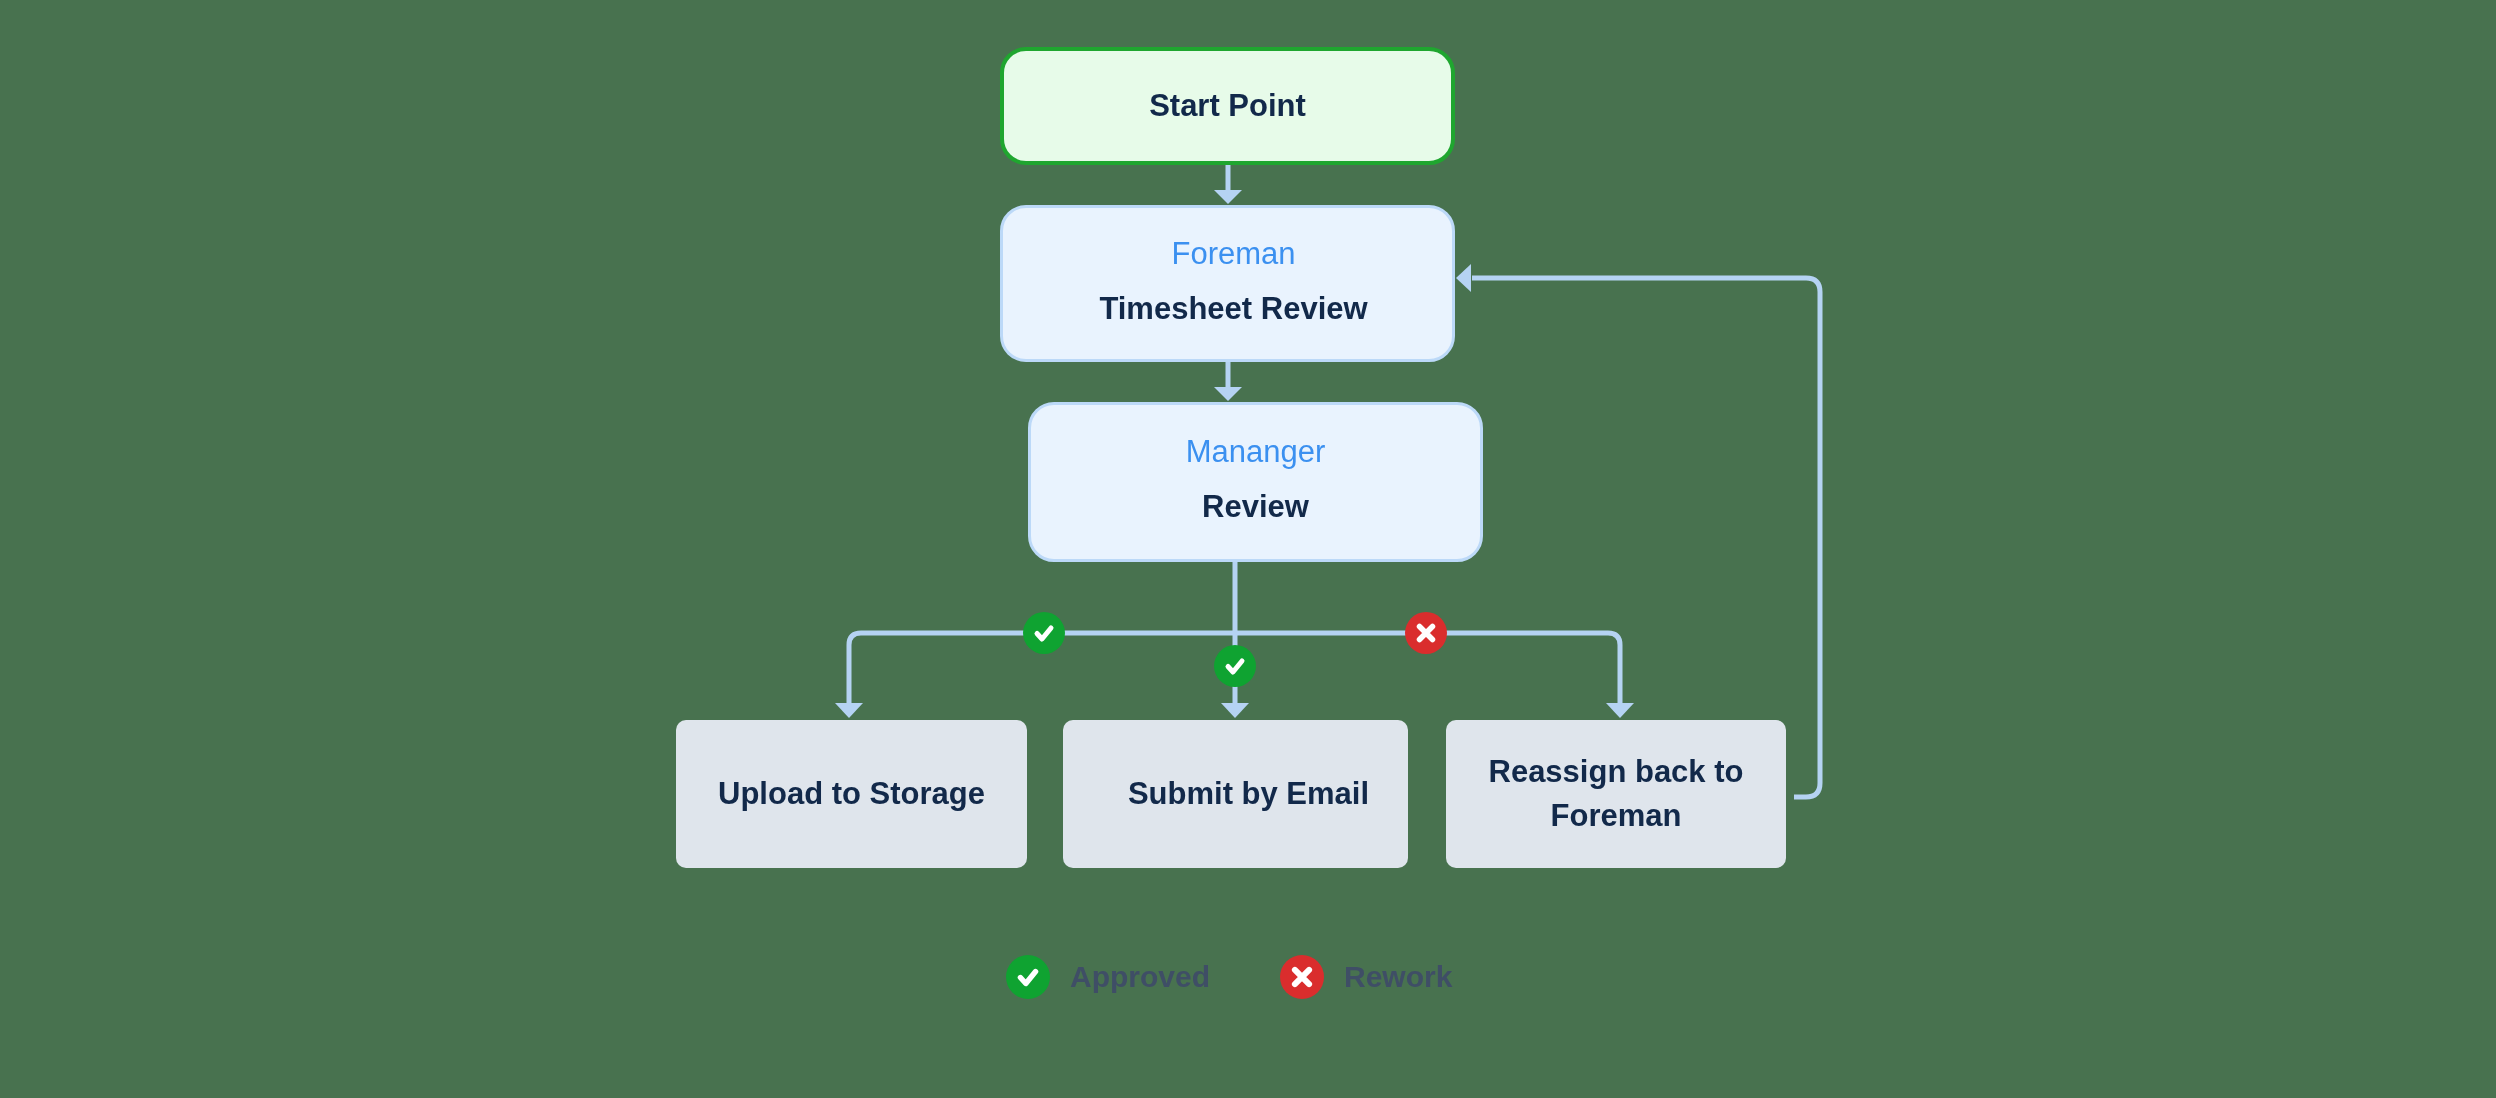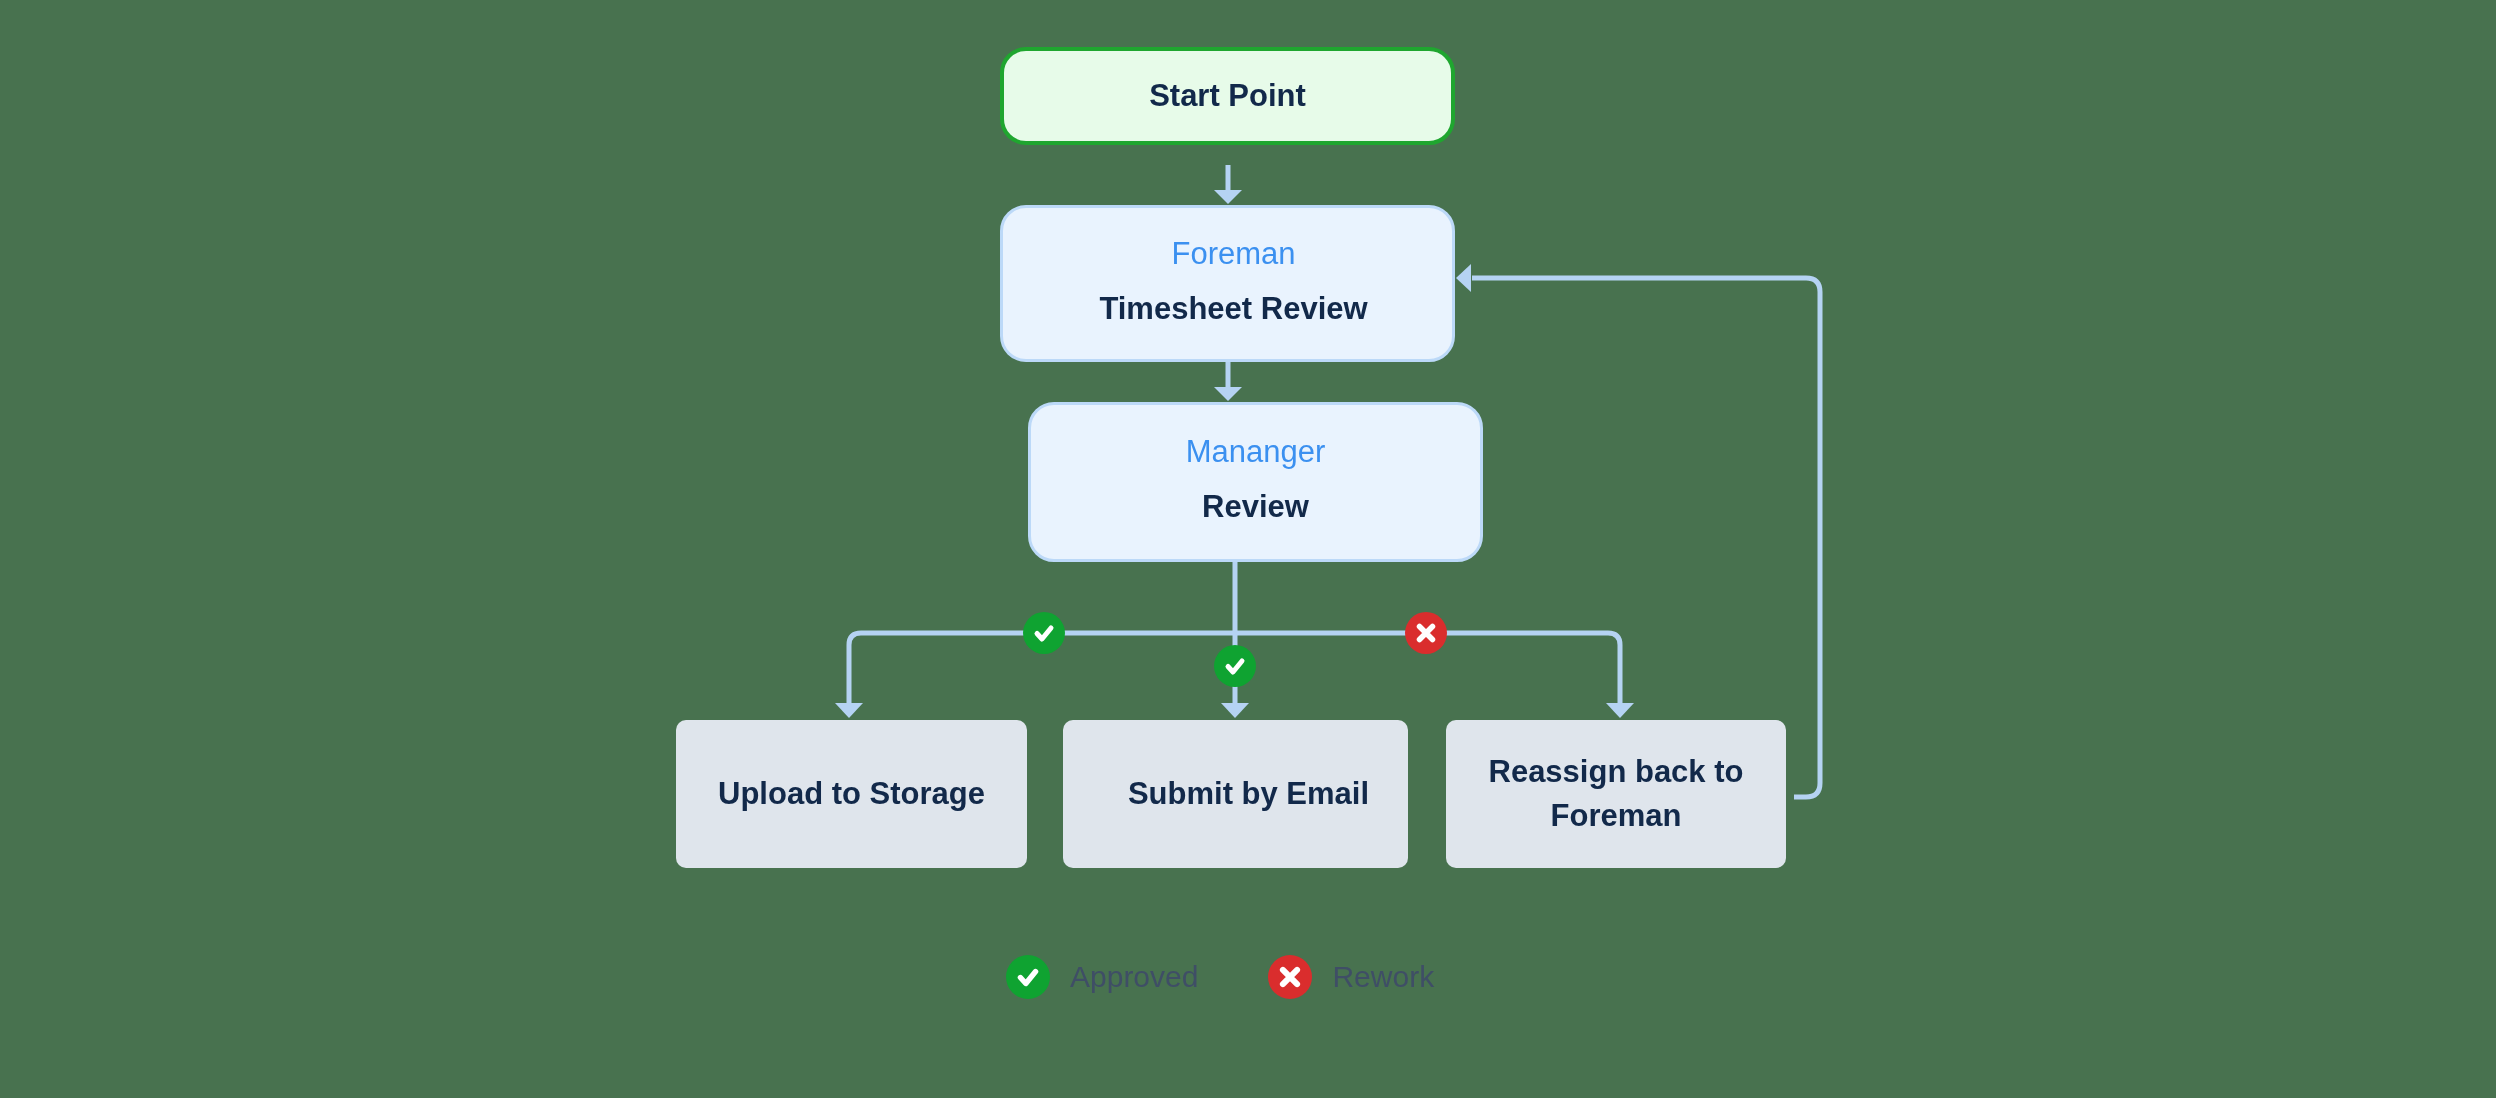--- a/index.html
+++ b/index.html
@@ -28,21 +28,21 @@
   .node {
     position: absolute;
     display: flex;
     flex-direction: column;
     align-items: center;
     justify-content: center;
     box-sizing: border-box;
     text-align: center;
   }
   .node-start {
-    left: 1000px; top: 47px; width: 455px; height: 98px;
+    left: 1000px; top: 47px; width: 455px; height: 118px;
     background: #E7FBE9;
     border: 4px solid #1FA62F;
     border-radius: 26px;
   }
   .node-process {
     left: 1000px; width: 455px;
     background: #E9F3FE;
     border: 3px solid #BCD9F8;
     border-radius: 26px;
   }
@@ -102,21 +102,21 @@
   .legend-badge {
     width: 44px;
     height: 44px;
     border-radius: 50%;
     display: flex;
     align-items: center;
     justify-content: center;
   }
   .legend-label {
     font-size: 30px;
-    font-weight: 400;
+    font-weight: 700;
     color: #3F4E66;
   }
 </style>
 </head>
 <body>
 
 <div class="canvas">
 
   <svg class="wires" viewBox="0 0 2496 1098" xmlns="http://www.w3.org/2000/svg">
 

